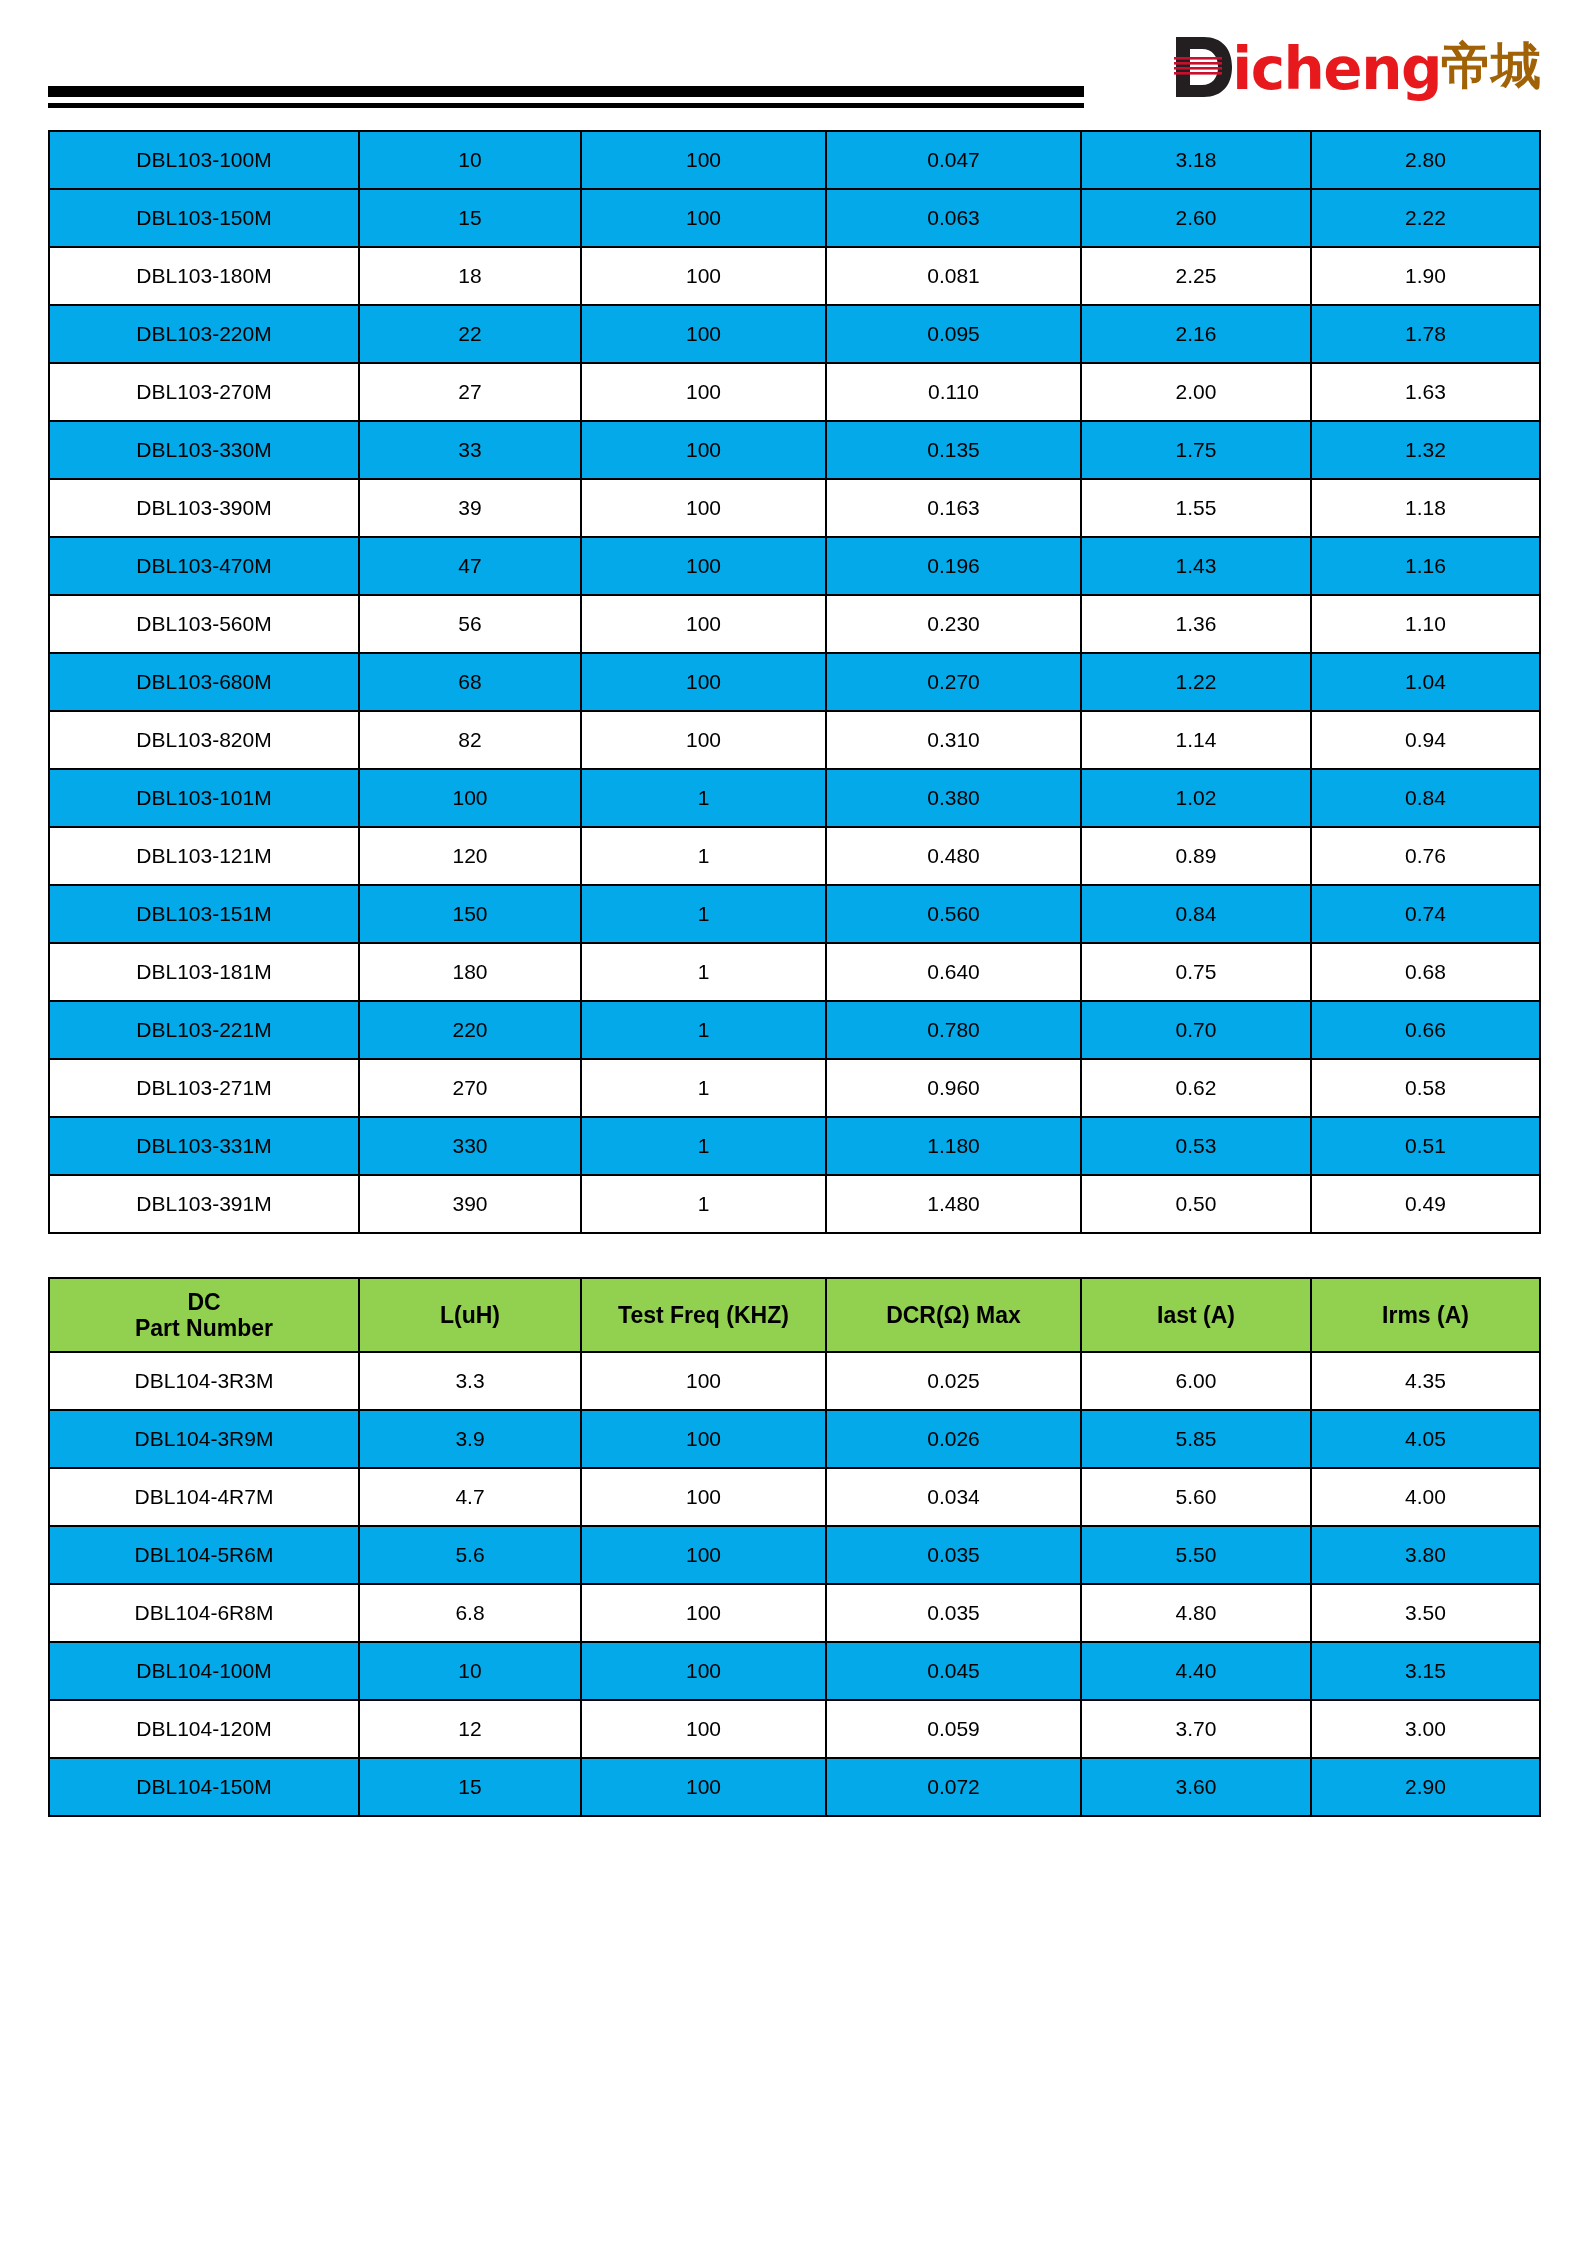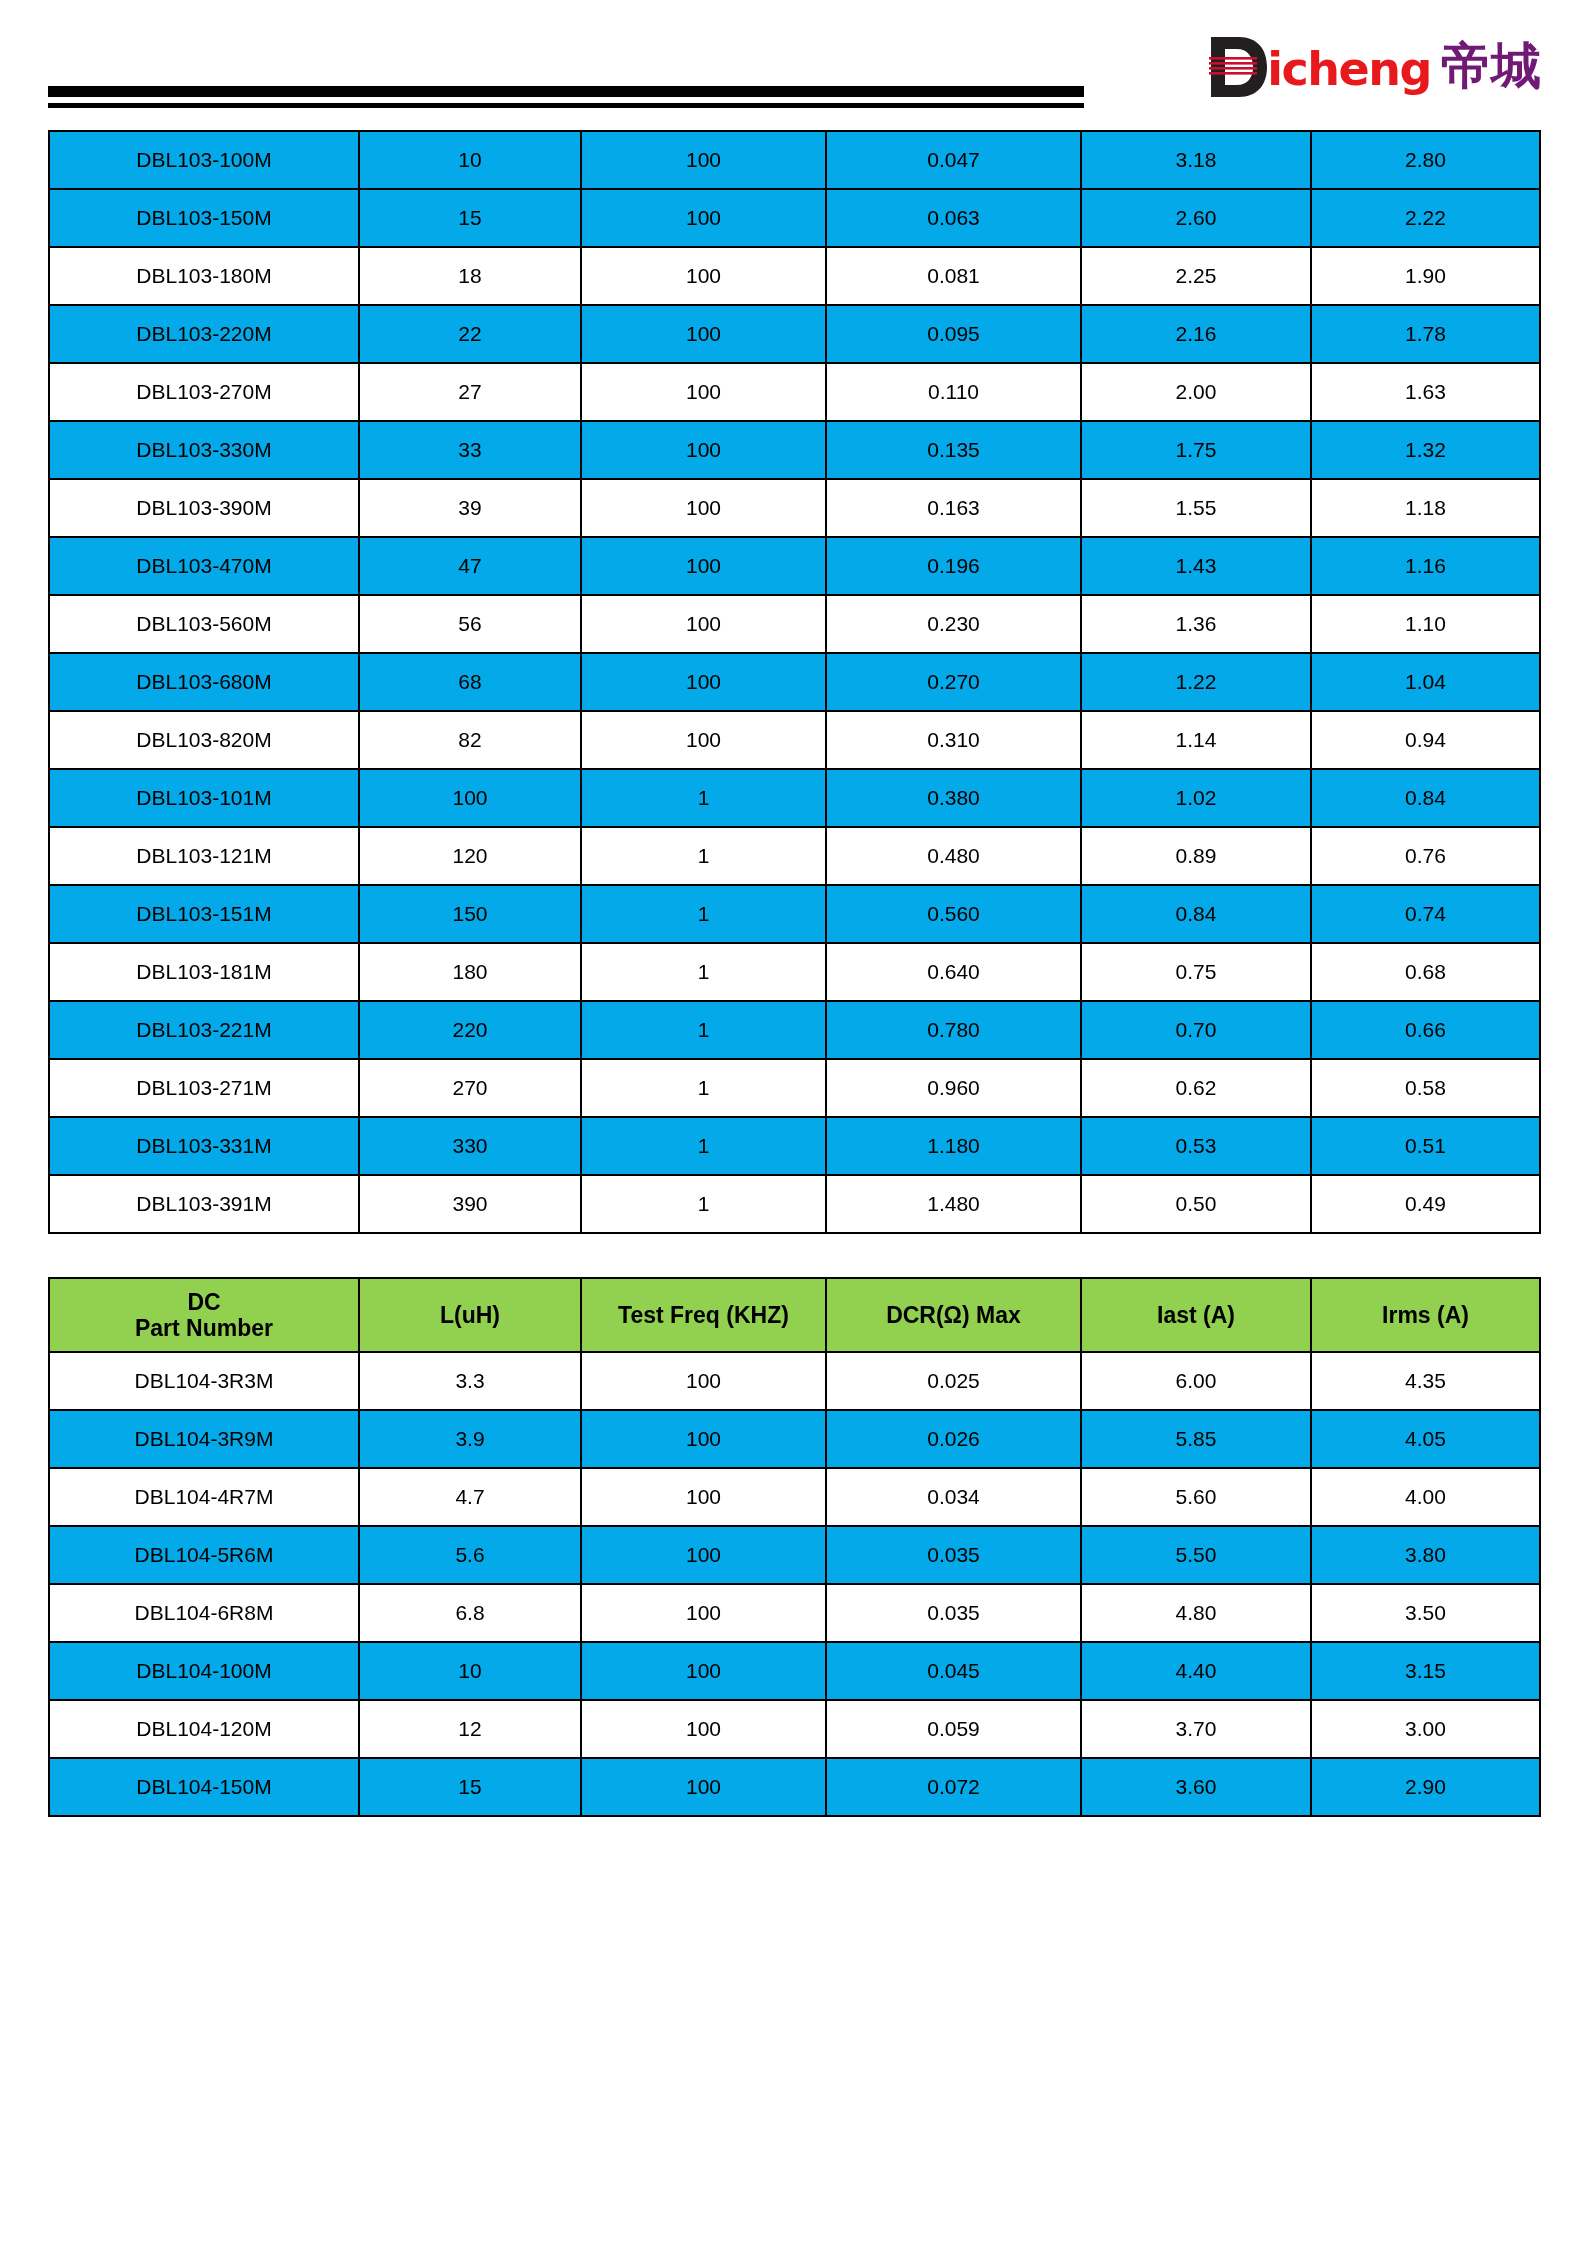--- a/index.html
+++ b/index.html
@@ -53,34 +53,33 @@
   .logo-d {
     position: relative;
     width: 60px;
     height: 64px;
     margin-right: 1px;
   }
   .logo-d svg { display: block; }
   .logo-word {
     font-family: "DejaVu Sans", sans-serif;
     font-weight: 700;
-    font-size: 46px;
+    font-size: 58px;
     color: #e8191d;
     letter-spacing: -1.5px;
     line-height: 1;
     margin-left: -3px;
     position: relative;
     top: 2px;
   }
   .logo-cn {
     font-family: "DejaVu Sans", sans-serif;
     font-weight: 700;
     font-size: 50px;
-    color: #701a75;
-    margin-left: 10px;
+    color: #a16207;
     line-height: 1;
     position: relative;
     top: -1px;
   }
 
   
   .table-wrap {
     margin: 0 48px;
   }
   table.spec {

